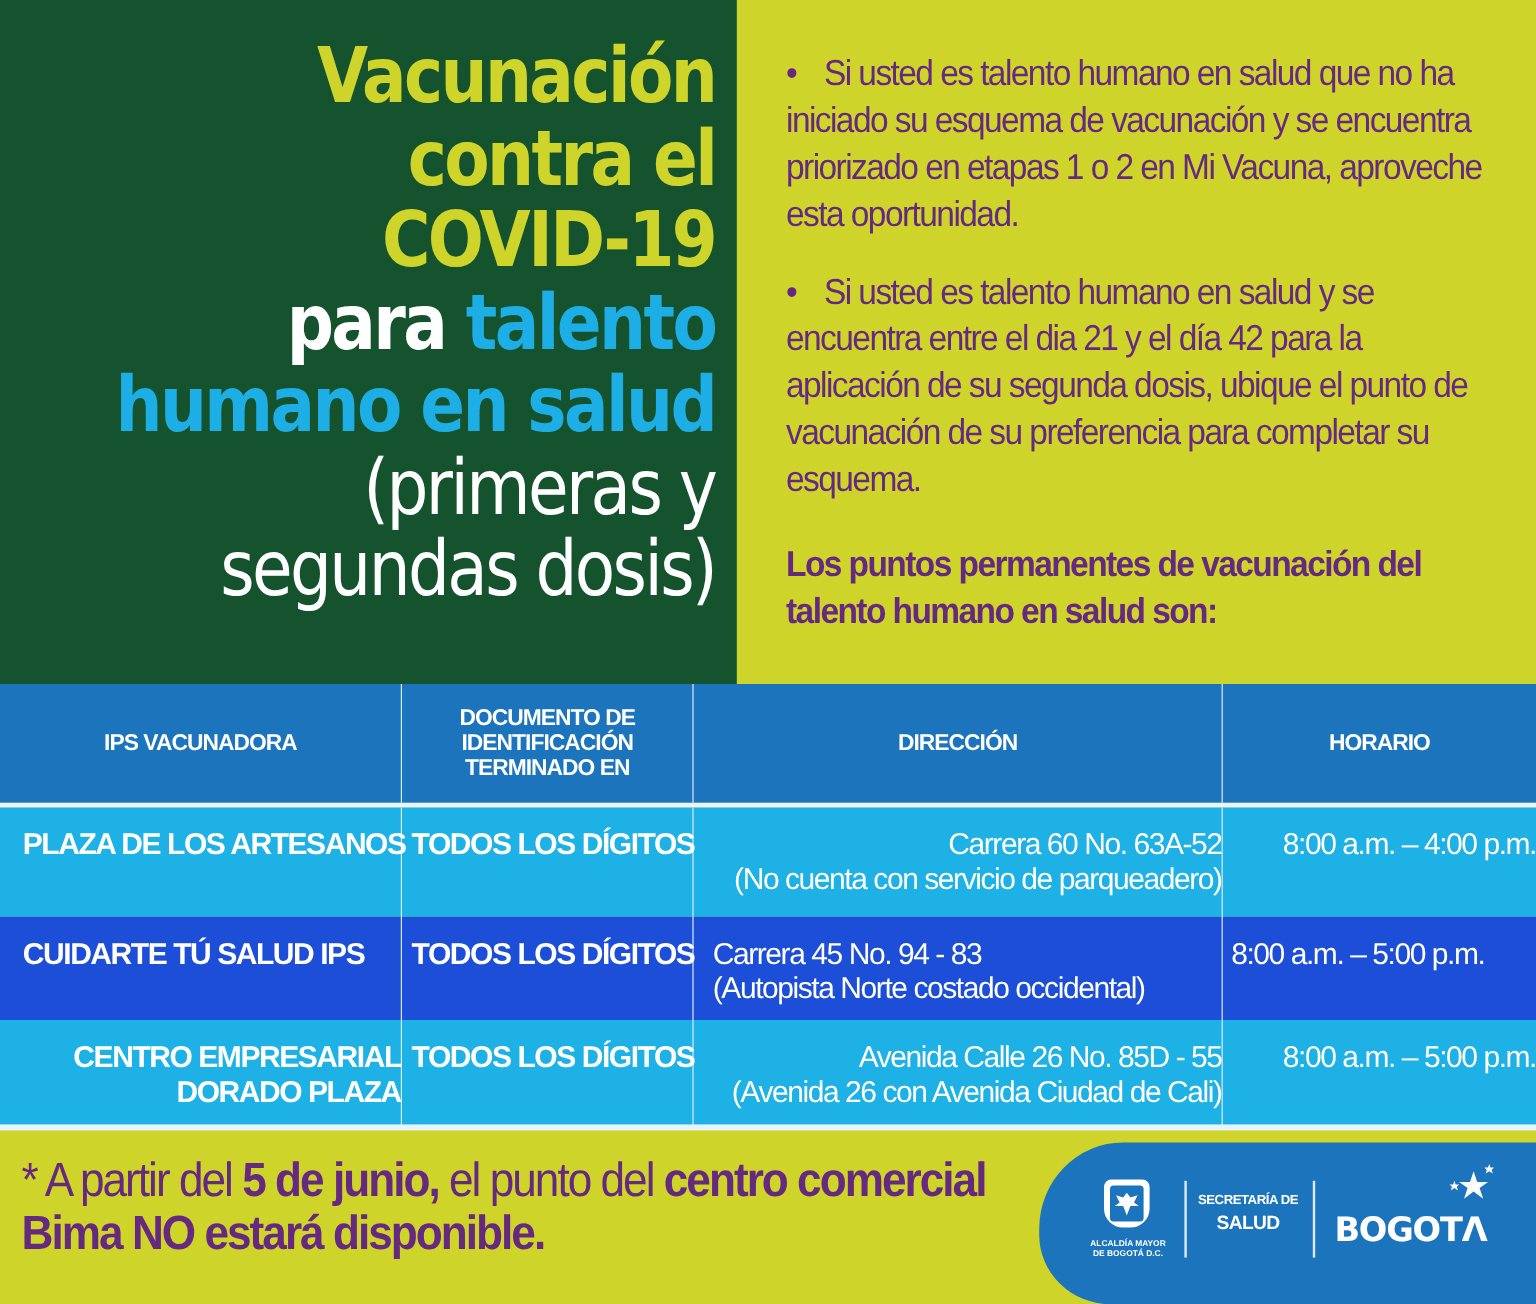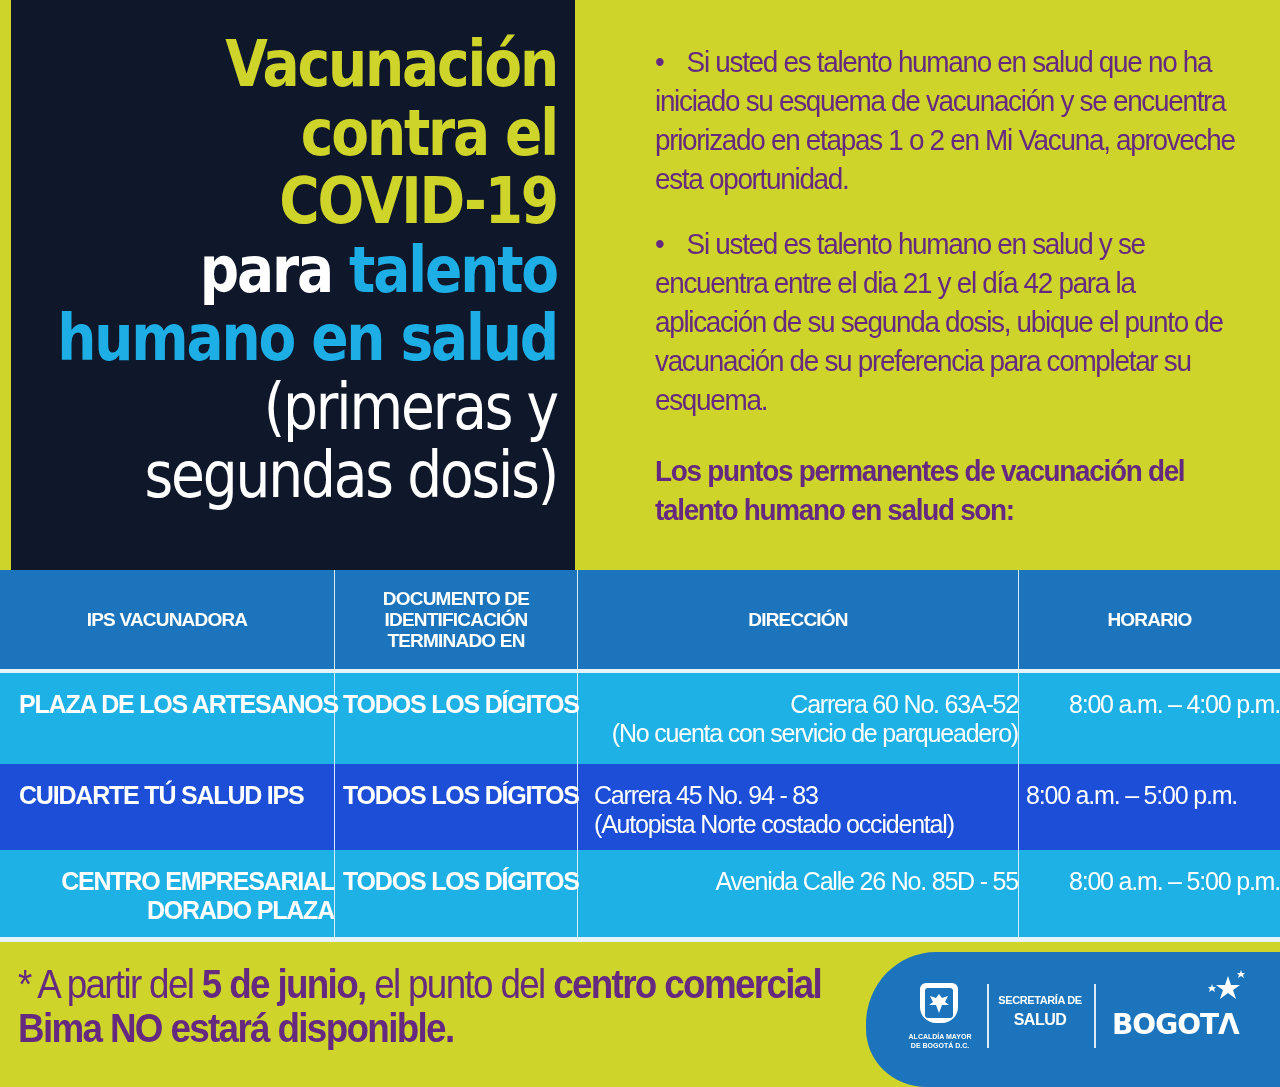--- a/index.html
+++ b/index.html
@@ -1,22 +1,22 @@
 <!DOCTYPE html>
 <html><head>
   <meta charset="utf-8">
   <style>
     * { box-sizing: border-box; margin: 0; padding: 0; }
     html, body { width: 1280px; height: 1087px; overflow: hidden; background: #cfd42a; }
     body { position: relative; font-family: "Liberation Sans", sans-serif; }
 
     
     .left-panel {
-      position: absolute; left: 11px; top: 0; width: 564px; height: 570px;
-      background: #0f172a;
+      position: absolute; left: 0; top: 0; width: 614px; height: 570px;
+      background: #14532d;
     }
     .title {
       position: absolute; right: 18px; top: 30px; width: 620px;
       text-align: right; font-family: "DejaVu Sans", sans-serif; font-weight: bold;
       font-size: 64px; line-height: 68.5px; letter-spacing: -2.5px;
       transform: scaleX(0.86); transform-origin: right top;
       width: 720px;
     }
     .title .line { display: block; white-space: nowrap; }
     .c-lime { color: #cfd42a; }
@@ -202,20 +202,21 @@
     <div class="tr light r3">
       <div class="td name col1">
           <span>CENTRO EMPRESARIAL</span>
           <span>DORADO PLAZA</span>
         </div>
       <div class="td docs col2">
           <span>TODOS LOS DÍGITOS</span>
         </div>
       <div class="td addr col3">
           <span>Avenida Calle 26 No. 85D - 55</span>
+          <span>(Avenida 26 con Avenida Ciudad de Cali)</span>
         </div>
       <div class="td hours col4">
           <span>8:00 a.m. – 5:00 p.m.</span>
         </div>
     </div>
   </div>
   <div class="sep-bottom"></div>
 </div>
 
 <div class="footer-note">

